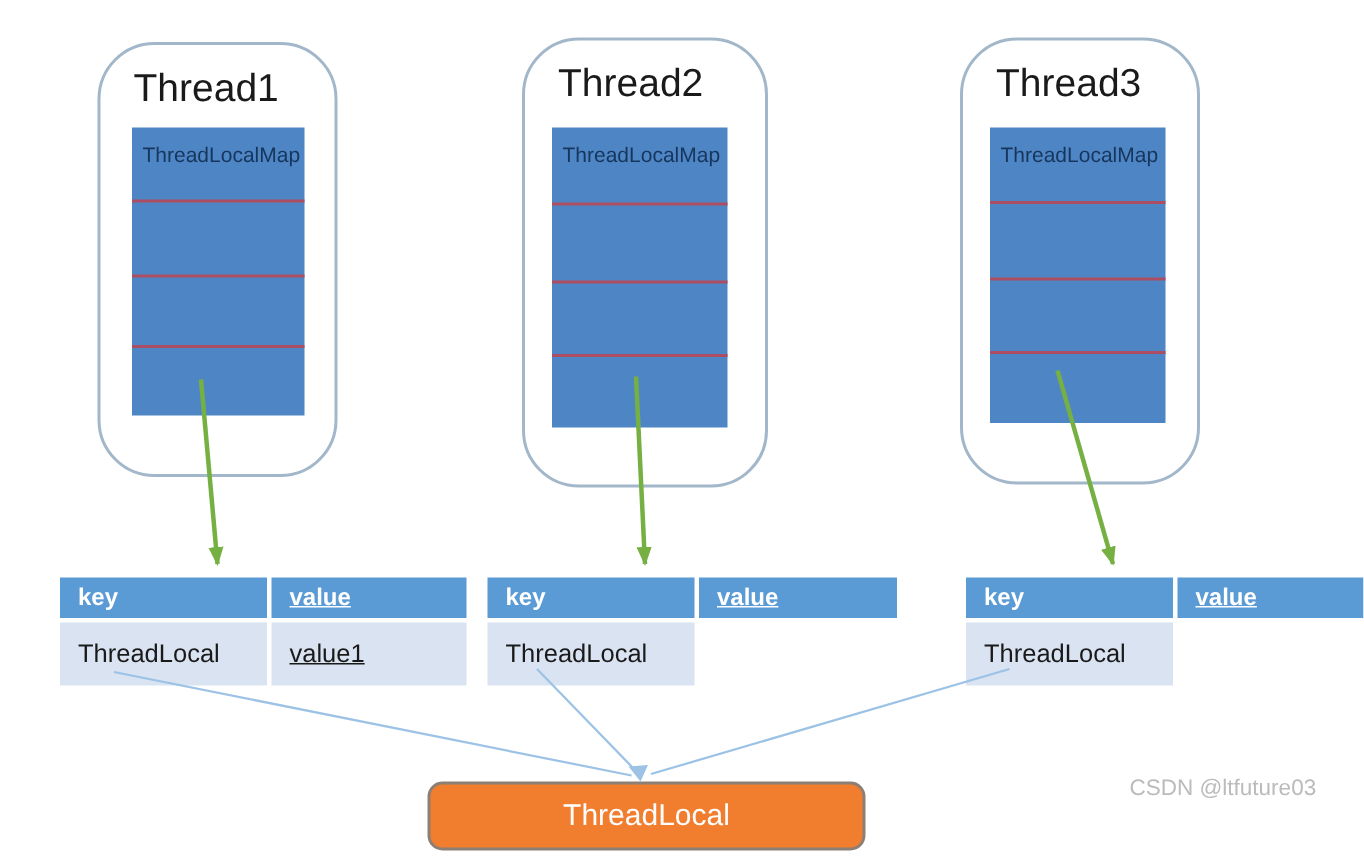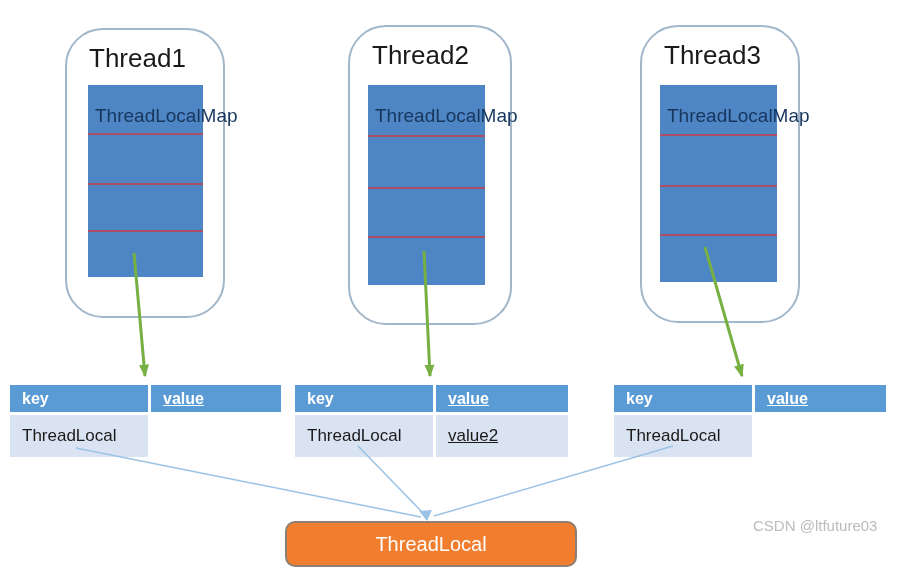--- a/index.html
+++ b/index.html
@@ -53,41 +53,42 @@
   .map-box {
     position: absolute;
     background: var(--map-fill);
   }
   .map-box.b1 { left: 88px;  top: 85px; width: 115px; height: 192px; }
   .map-box.b2 { left: 368px; top: 85px; width: 117px; height: 200px; }
   .map-box.b3 { left: 660px; top: 85px; width: 117px; height: 197px; }
 
   .map-label {
     position: absolute;
-    left: 7px; top: 20px;
-    font-size: 19px;
+    left: 7px; top: 10px;
+    font-size: 14px;
     color: var(--map-label);
     white-space: nowrap;
   }
   .map-divider {
     position: absolute;
     left: 0; width: 100%; height: 2px;
     background: var(--map-divider);
   }
   .map-divider.d1 { top: 25%; }
   .map-divider.d2 { top: 51%; }
   .map-divider.d3 { top: 75.5%; }
 
   
   .kv-table {
     position: absolute;
     display: grid;
     grid-template-columns: 138px 3px auto;
     grid-template-rows: 27px 3px 42px;
     background: #ffffff;
+    margin-left: 30px;
   }
   .kv-table.t1 { left: 10px;  top: 385px; width: 271px; }
   .kv-table.t2 { left: 295px; top: 385px; width: 273px; }
   .kv-table.t3 { left: 614px; top: 385px; width: 272px; }
 
   .kv-cell { overflow: hidden; white-space: nowrap; }
   .kv-head {
     background: var(--table-header-bg);
     color: #ffffff;
     font-weight: bold;
@@ -188,27 +189,27 @@
     <div class="map-label">ThreadLocalMap</div>
     <div class="map-divider d1"></div>
     <div class="map-divider d2"></div>
     <div class="map-divider d3"></div>
   </div>
 
   <div class="kv-table t1">
     <div class="kv-cell kv-head col-key">key</div>
     <div class="kv-cell kv-head col-value">value</div>
     <div class="kv-cell kv-body col-key">ThreadLocal</div>
+    <div class="kv-cell kv-body col-value">value1</div>
   </div>
 
   <div class="kv-table t2">
     <div class="kv-cell kv-head col-key">key</div>
     <div class="kv-cell kv-head col-value">value</div>
     <div class="kv-cell kv-body col-key">ThreadLocal</div>
-    <div class="kv-cell kv-body col-value">value2</div>
   </div>
 
   <div class="kv-table t3">
     <div class="kv-cell kv-head col-key">key</div>
     <div class="kv-cell kv-head col-value">value</div>
     <div class="kv-cell kv-body col-key">ThreadLocal</div>
   </div>
 
   <div class="shared-box">
     <span class="shared-label">ThreadLocal</span>

